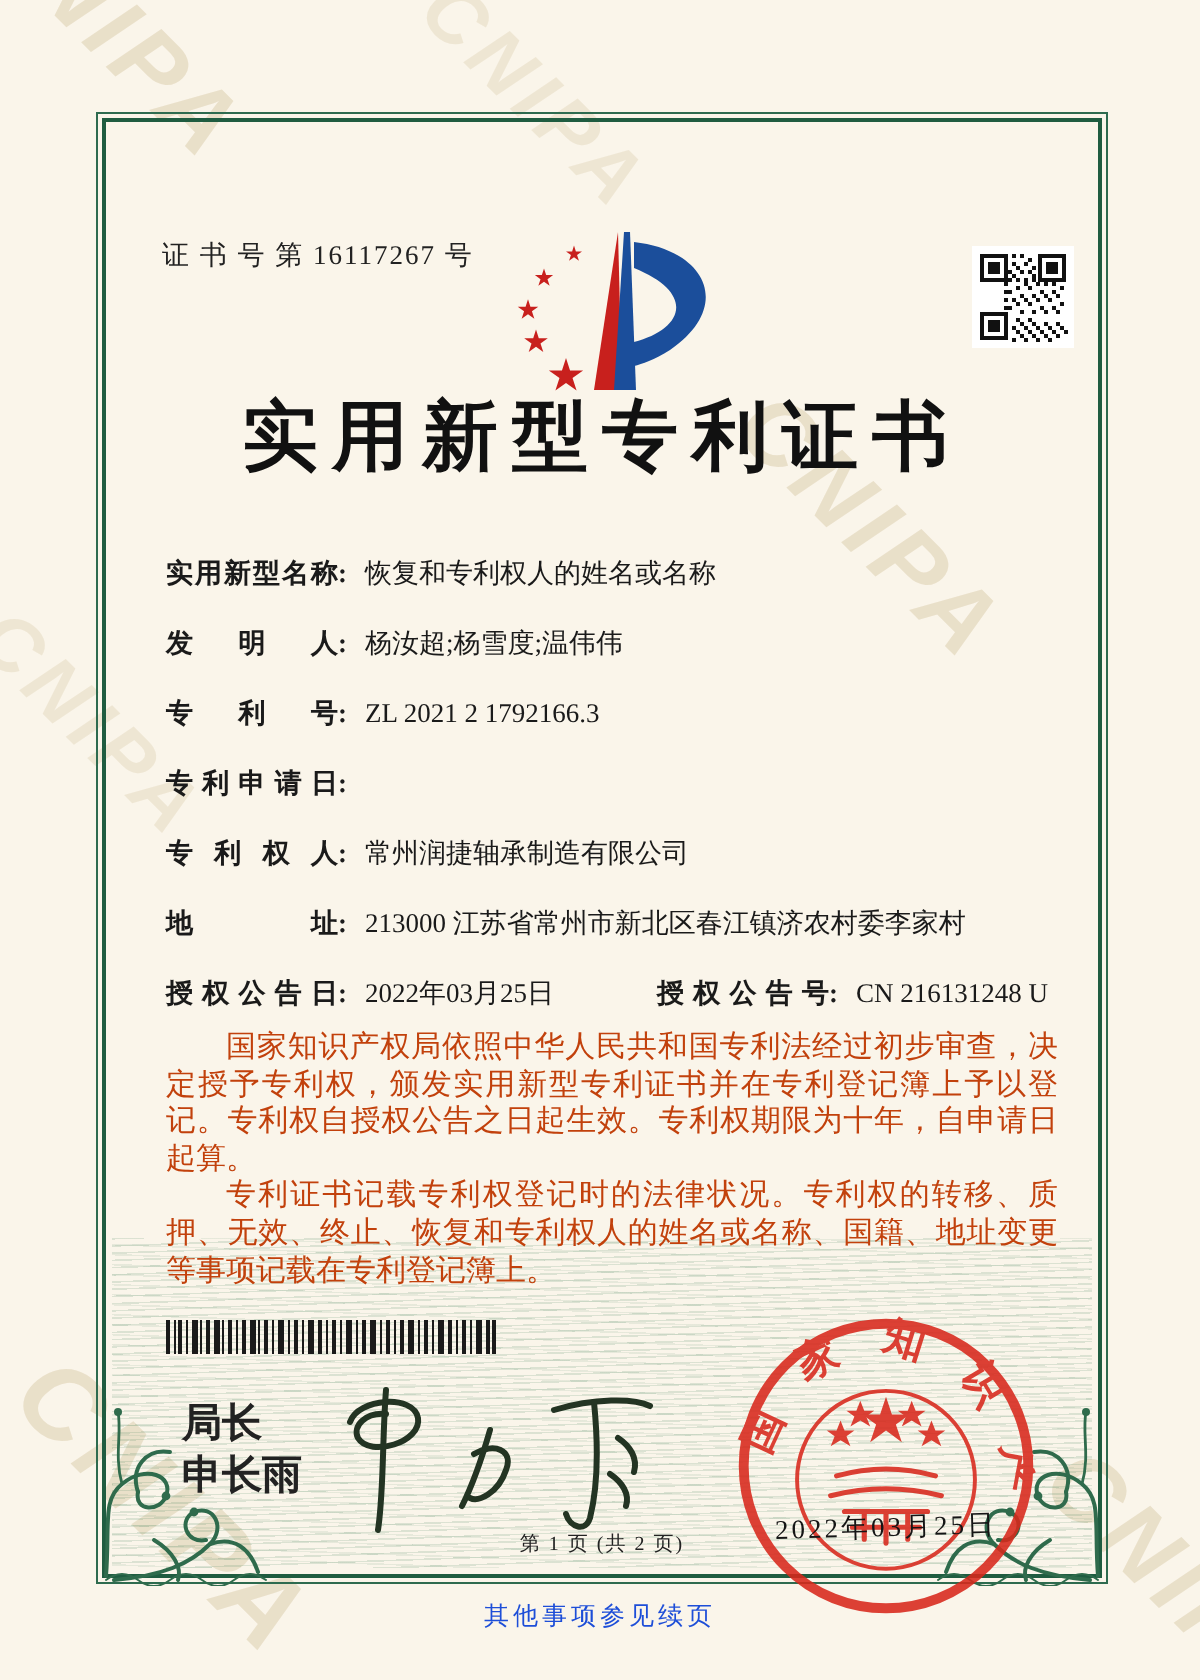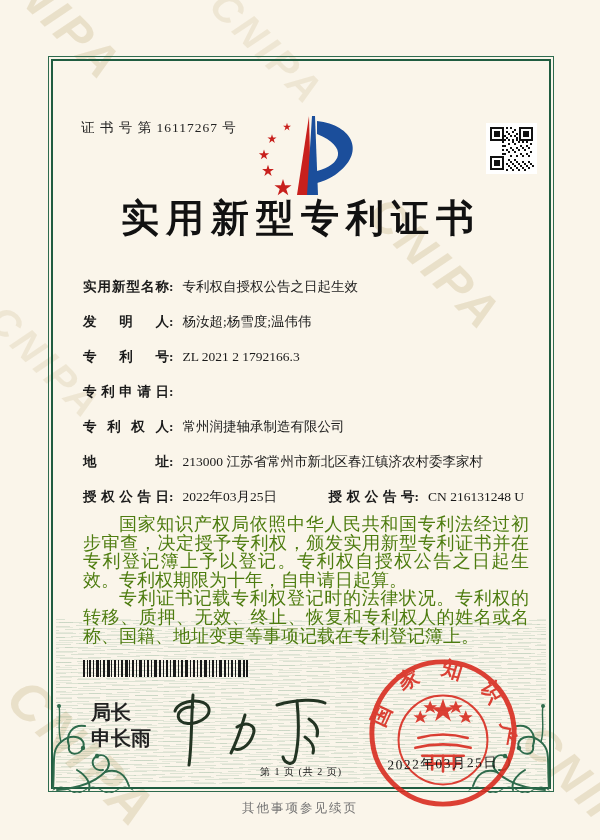--- a/index.html
+++ b/index.html
@@ -61,43 +61,43 @@
   .flabel{
     display:inline-block;width:86px;
     text-align:justify;text-align-last:justify;
     font-weight:bold;color:#1a1a1a;flex:none;
   }
   .fcolon{font-weight:bold;margin-right:9px;flex:none;}
   .fvalue{color:#1a1a1a;}
   .fvalue.fixed{width:146px;flex:none;}
   .paras{position:absolute;left:30px;width:446px;top:428px;}
   .para{
-    font-size:18px;line-height:18.6px;text-align:justify;
-    text-indent:2em;color:#4d7c0f;margin:0;
+    font-size:15px;line-height:18.6px;text-align:justify;
+    text-indent:2em;color:#c2410c;margin:0;
   }
   .barcode{position:absolute;left:30px;top:573px;}
   .signer{
     position:absolute;left:38px;top:612px;
     font-family:"Liberation Sans","DejaVu Sans",sans-serif;
     font-size:20px;font-weight:600;color:#222;line-height:26px;
   }
   .signature{position:absolute;left:100px;top:586px;}
   .seal{position:absolute;left:306px;top:562px;}
   .seal-date{
     position:absolute;left:310px;top:668px;width:160px;
     text-align:center;font-size:13.5px;letter-spacing:1.5px;
     color:#151515;transform:rotate(-1.5deg);
   }
   .page-num{
     position:absolute;left:0;right:0;bottom:8px;
     text-align:center;font-size:10px;color:#222;letter-spacing:1px;
   }
   .cont-note{
     position:absolute;left:0;right:0;top:800px;
-    text-align:center;font-size:12.5px;color:#737373;letter-spacing:2px;
+    text-align:center;font-size:12.5px;color:#1d4ed8;letter-spacing:2px;
     z-index:4;
   }
 </style>
 </head>
 <body>
 
 <div class="page">
 
   <span class="wm" style="left:-28px;top:-14px;">CNIPA</span>
   <span class="wm small" style="left:196px;top:26px;">CNIPA</span>
@@ -179,21 +179,21 @@
                M20,40h2v2h-2z M26,40h2v2h-2z M32,40h2v2h-2z M38,40h2v2h-2z M44,40h2v2h-2z M22,42h2v2h-2z M28,42h2v2h-2z M34,42h2v2h-2z M40,42h2v2h-2z M18,44h2v2h-2z M24,44h2v2h-2z M30,44h2v2h-2z M36,44h2v2h-2z"></path>
           </g>
         </svg>
 
         <div class="title">实用新型专利证书</div>
 
         <div class="fields">
           <div class="frow">
             <span class="flabel">实用新型名称</span>
               <span class="fcolon">:</span>
-            <span class="fvalue">专利权自授权公告之日起生效</span>
+            <span class="fvalue">恢复和专利权人的姓名或名称</span>
           </div>
           <div class="frow">
             <span class="flabel">发明人</span>
               <span class="fcolon">:</span>
             <span class="fvalue">杨汝超;杨雪度;温伟伟</span>
           </div>
           <div class="frow">
             <span class="flabel">专利号</span>
               <span class="fcolon">:</span>
             <span class="fvalue">ZL 2021 2 1792166.3</span>

